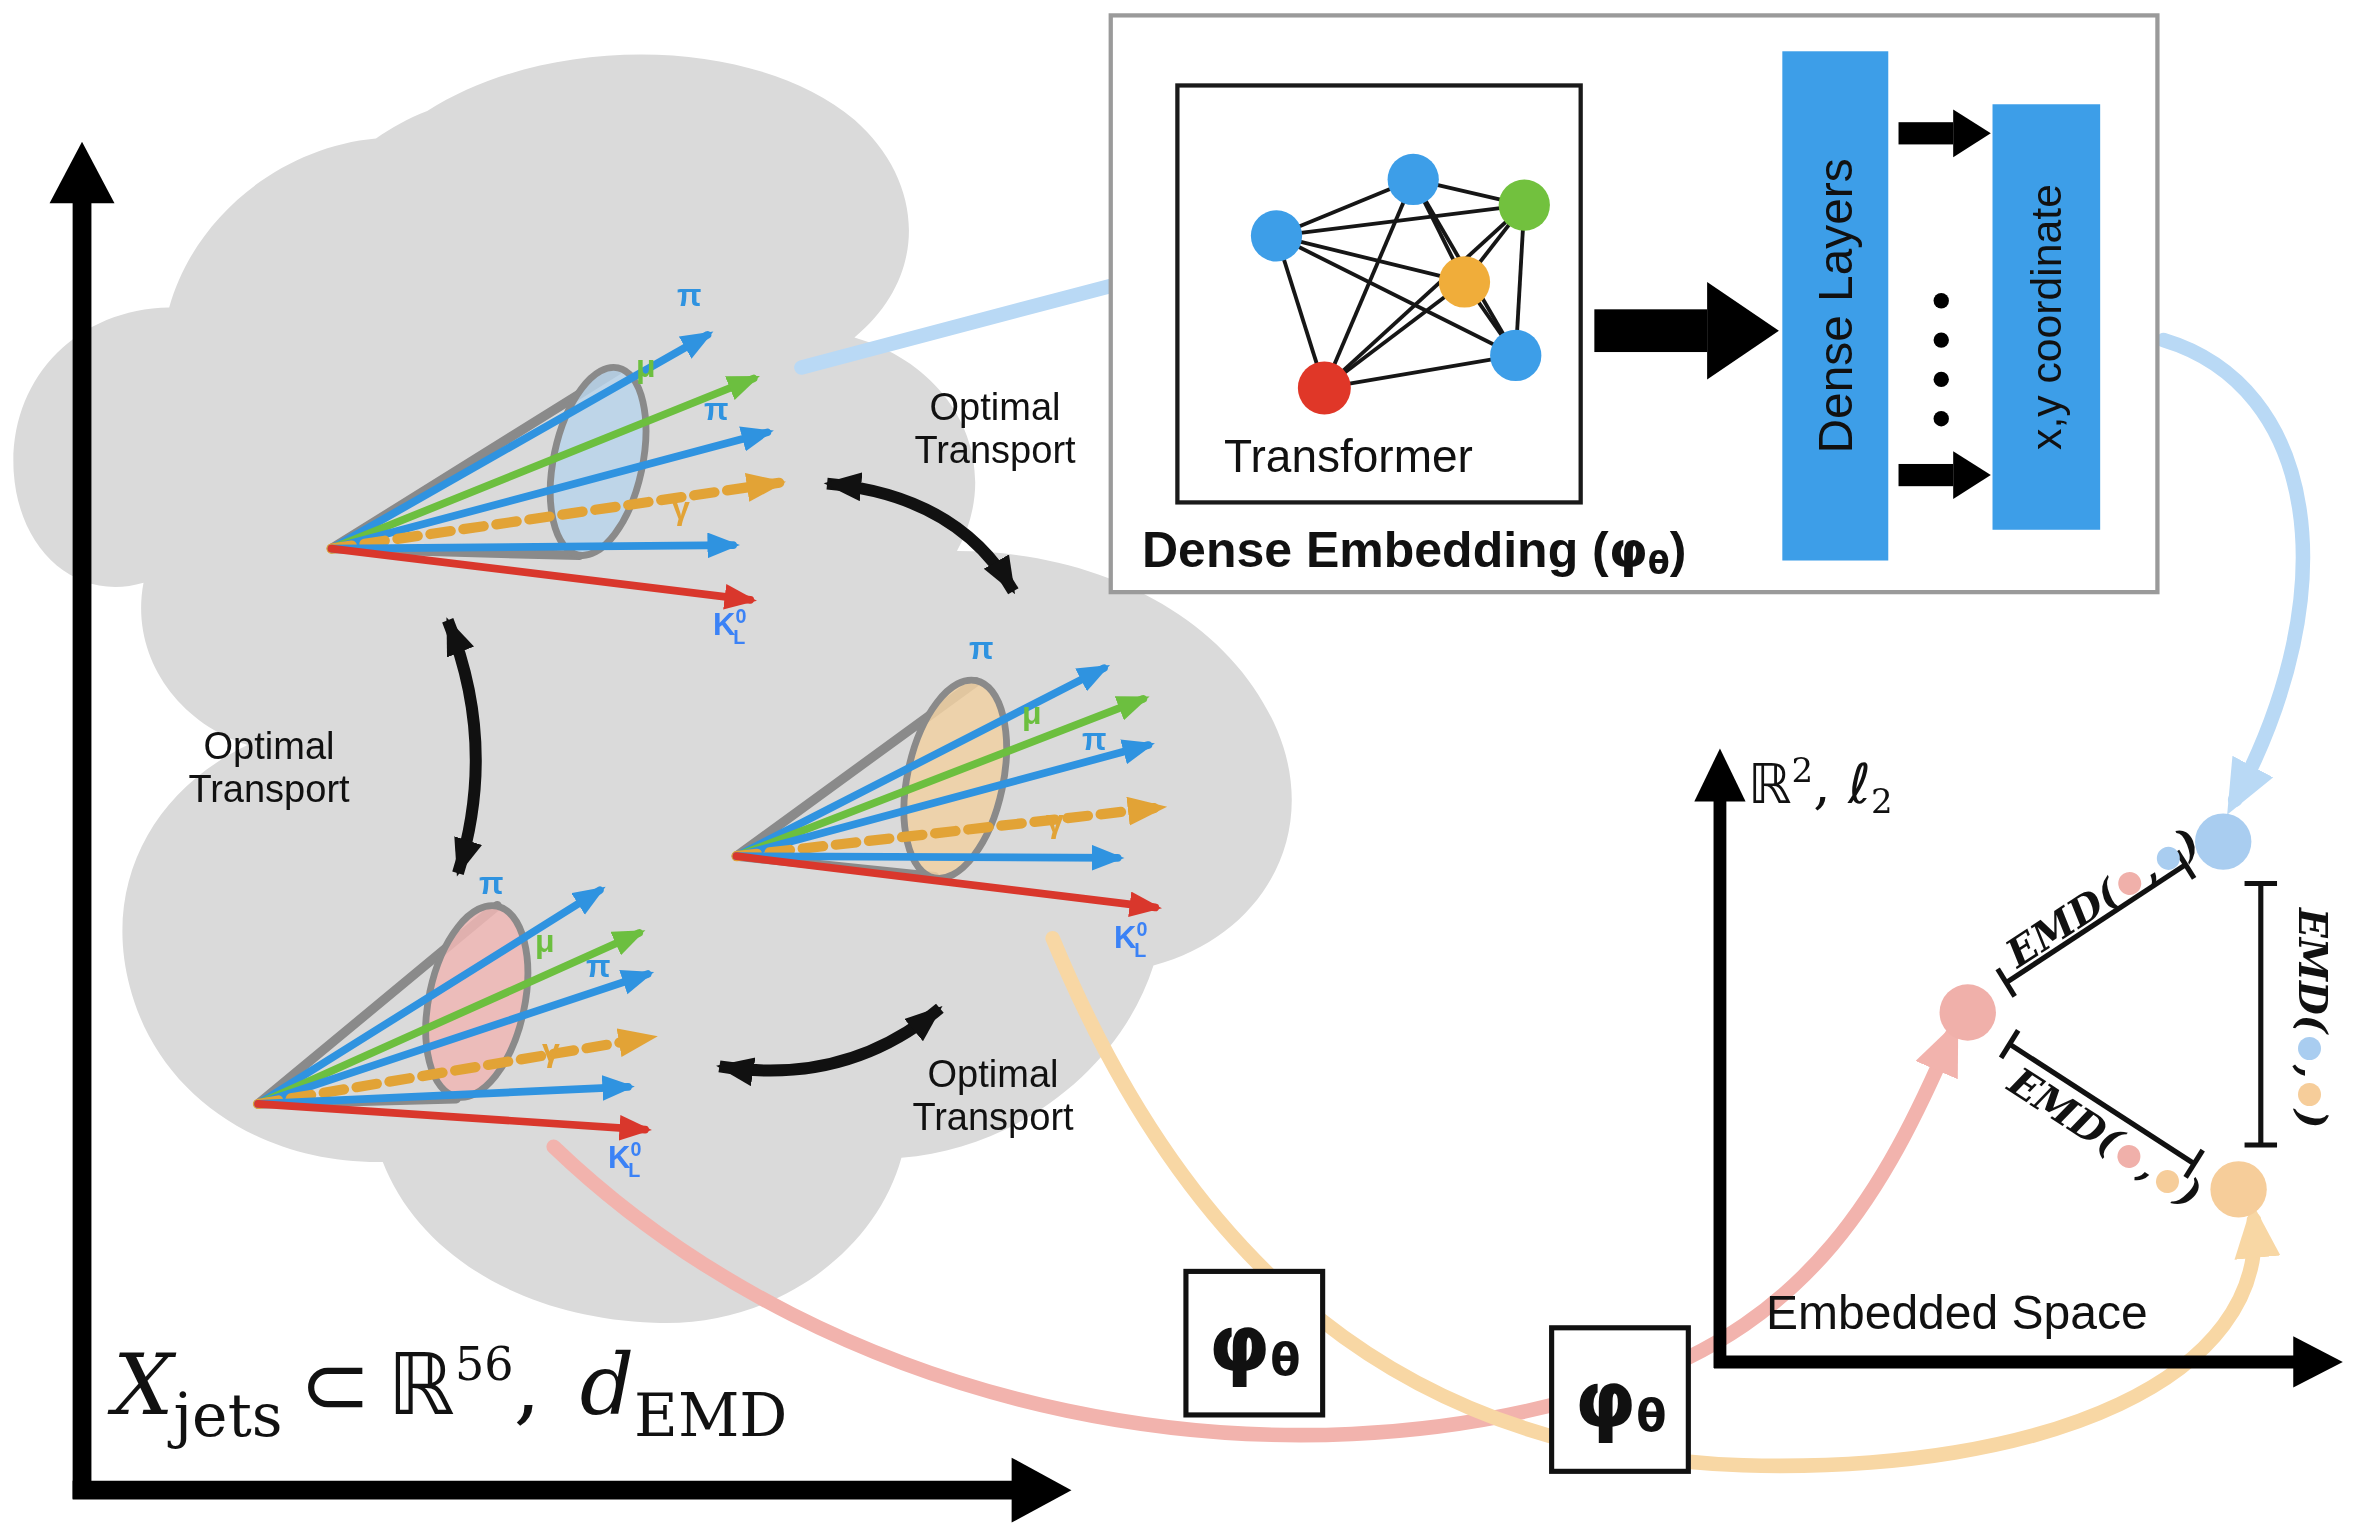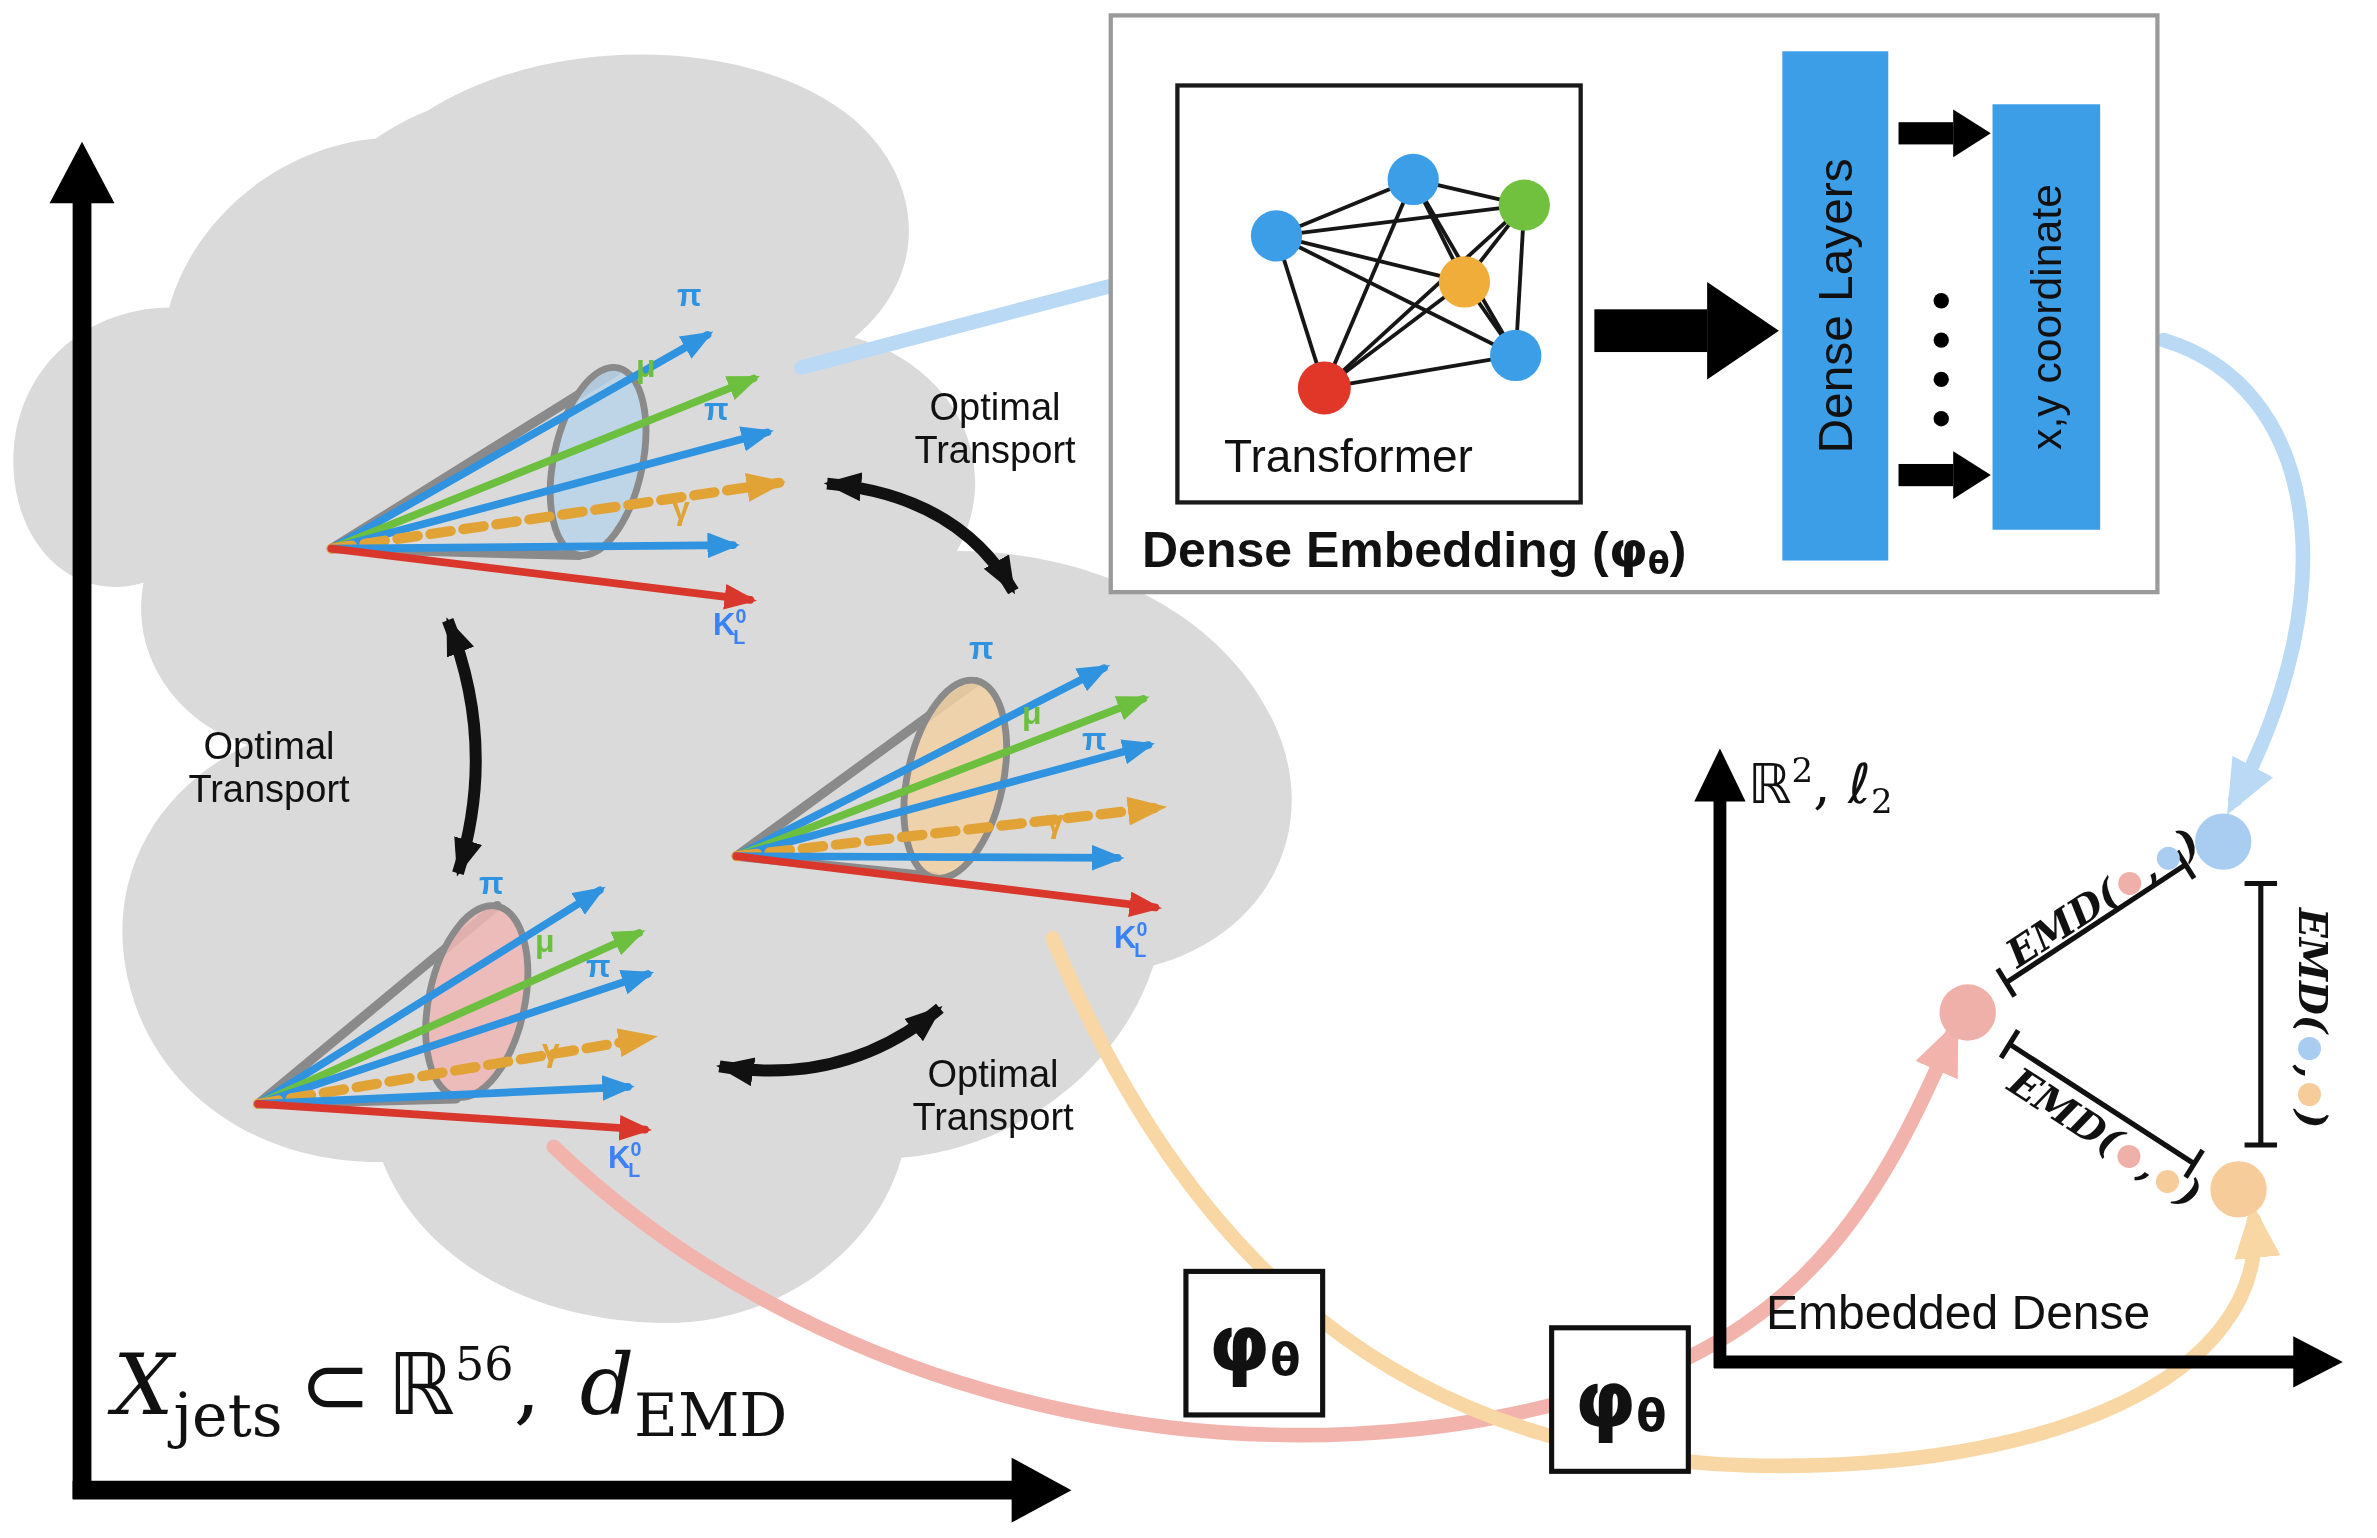--- a/index.html
+++ b/index.html
@@ -238,21 +238,21 @@
 <div class="abs transformer-label" style="left:1147px;top:429px;width:403px">Transformer</div>
 
 <div class="abs caption" style="left:1142px;top:521px">
   <span>Dense Embedding (</span><span class="phi">φ</span><span class="theta">θ</span><span>)</span>
 </div>
 
 <div class="abs r2l2" style="left:1748px;top:750px">
   <span class="bb">ℝ</span><span class="sup">2</span><span>, </span><span class="bb">ℓ</span><span class="sub">2</span>
 </div>
 
-<div class="abs es-label" style="left:1766px;top:1285px">Embedded Dense</div>
+<div class="abs es-label" style="left:1766px;top:1285px">Embedded Space</div>
 
 <div class="emd" style="left:2010px;top:934px;transform:rotate(-33deg)">
   <span>EMD</span><span>(</span><span class="dot dot-pink"></span><span>,</span><span class="dot dot-blue"></span><span>)</span>
 </div>
 <div class="emd" style="left:2013px;top:1054px;transform:rotate(33deg)">
   <span>EMD</span><span>(</span><span class="dot dot-pink"></span><span>,</span><span class="dot dot-orange"></span><span>)</span>
 </div>
 <div class="emd" style="left:2336px;top:908px;transform:rotate(90deg);transform-origin:0 0">
   <span>EMD</span><span>(</span><span class="dot dot-blue"></span><span>,</span><span class="dot dot-orange"></span><span>)</span>
 </div>

